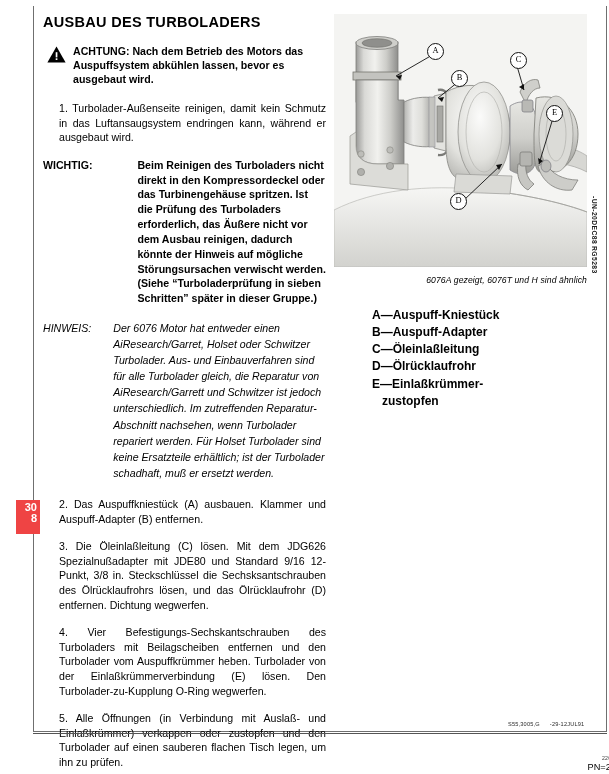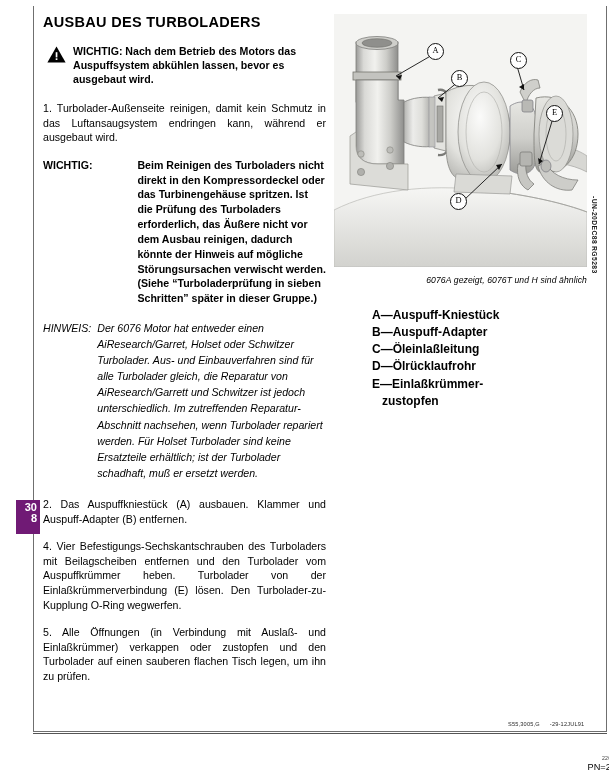--- a/index.html
+++ b/index.html
@@ -68,21 +68,21 @@
   .caution-text {
     font-size: 10.6px;
     font-weight: bold;
     line-height: 1.36;
     flex: 1 1 auto;
   }
 
   p.body-para {
     font-size: 10.6px;
     line-height: 1.38;
-    margin: 0 0 13px 0;
+    margin: 0 0 13px 16px;
     text-align: justify;
   }
   p.body-para:last-child { margin-bottom: 0; }
 
   
   .wichtig-block {
     font-size: 10.6px;
     font-weight: bold;
     line-height: 1.40;
     margin: 0 0 14px 0;
@@ -98,36 +98,37 @@
   .wichtig-body { flex: 1 1 auto; }
 
   
   .hinweis-block {
     font-size: 10.6px;
     font-style: italic;
     line-height: 1.52;
     margin: 0 0 16px 0;
     display: flex;
     align-items: flex-start;
+    gap: 16px;
   }
   .hinweis-label {
     flex: 0 0 auto;
     white-space: nowrap;
     padding-right: 6px;
   }
   .hinweis-body { flex: 1 1 auto; }
 
   
   .margin-tab {
     position: absolute;
     left: 0px;
     top: 500px;
     width: 24px;
     height: 34px;
-    background: #701a75;
+    background: #ef4444;
     color: #ffffff;
     font-size: 11px;
     font-weight: bold;
     line-height: 1.0;
     text-align: right;
     padding: 2px 3px 0 0;
     box-sizing: border-box;
   }
   .margin-tab div { display: block; }
 
@@ -264,37 +265,38 @@
     <h1 class="section-title">AUSBAU DES TURBOLADERS</h1>
 
     <div class="caution-block">
       <span class="caution-icon">
         <svg width="19" height="17" viewBox="0 0 19 17">
           <polygon points="9.5,0.6 18.6,16.4 0.4,16.4" fill="#000"></polygon>
           <rect x="8.7" y="6.2" width="1.7" height="5.2" fill="#fff"></rect>
           <rect x="8.7" y="12.3" width="1.7" height="1.7" fill="#fff"></rect>
         </svg>
       </span>
-      <span class="caution-text">WICHTIG: Nach dem Betrieb des Motors das Auspuffsystem abkühlen lassen, bevor es ausgebaut wird.</span>
+      <span class="caution-text">ACHTUNG: Nach dem Betrieb des Motors das Auspuffsystem abkühlen lassen, bevor es ausgebaut wird.</span>
     </div>
 
     <p class="body-para">1. Turbolader-Außenseite reinigen, damit kein Schmutz in das Luftansaugsystem endringen kann, während er ausgebaut wird.</p>
 
     <div class="wichtig-block">
       <span class="wichtig-label">WICHTIG:</span>
       <span class="wichtig-body">Beim Reinigen des Turboladers nicht direkt in den Kompressordeckel oder das Turbinengehäuse spritzen. Ist die Prüfung des Turboladers erforderlich, das Äußere nicht vor dem Ausbau reinigen, dadurch könnte der Hinweis auf mögliche Störungsursachen verwischt werden. (Siehe “Turboladerprüfung in sieben Schritten” später in dieser Gruppe.)</span>
     </div>
 
     <div class="hinweis-block">
       <span class="hinweis-label">HINWEIS:</span>
       <span class="hinweis-body">Der 6076 Motor hat entweder einen AiResearch/Garret, Holset oder Schwitzer Turbolader. Aus- und Einbauverfahren sind für alle Turbolader gleich, die Reparatur von AiResearch/Garrett und Schwitzer ist jedoch unterschiedlich. Im zutreffenden Reparatur-Abschnitt nachsehen, wenn Turbolader repariert werden. Für Holset Turbolader sind keine Ersatzteile erhältlich; ist der Turbolader schadhaft, muß er ersetzt werden.</span>
     </div>
 
     <p class="body-para">2. Das Auspuffkniestück (A) ausbauen. Klammer und Auspuff-Adapter (B) entfernen.</p>
 
+    <p class="body-para">3. Die Öleinlaßleitung (C) lösen. Mit dem JDG626 Spezialnußadapter mit JDE80 und Standard 9/16 12-Punkt, 3/8 in. Steckschlüssel die Sechsksantschrauben des Ölrücklaufrohrs lösen, und das Ölrücklaufrohr (D) entfernen. Dichtung wegwerfen.</p>
 
     <p class="body-para">4. Vier Befestigungs-Sechskantschrauben des Turboladers mit Beilagscheiben entfernen und den Turbolader vom Auspuffkrümmer heben. Turbolader von der Einlaßkrümmerverbindung (E) lösen. Den Turbolader-zu-Kupplung O-Ring wegwerfen.</p>
 
     <p class="body-para">5. Alle Öffnungen (in Verbindung mit Auslaß- und Einlaßkrümmer) verkappen oder zustopfen und den Turbolader auf einen sauberen flachen Tisch legen, um ihn zu prüfen.</p>
   </div>
 
   <div class="margin-tab">
     <div>30</div>
     <div>8</div>
   </div>

